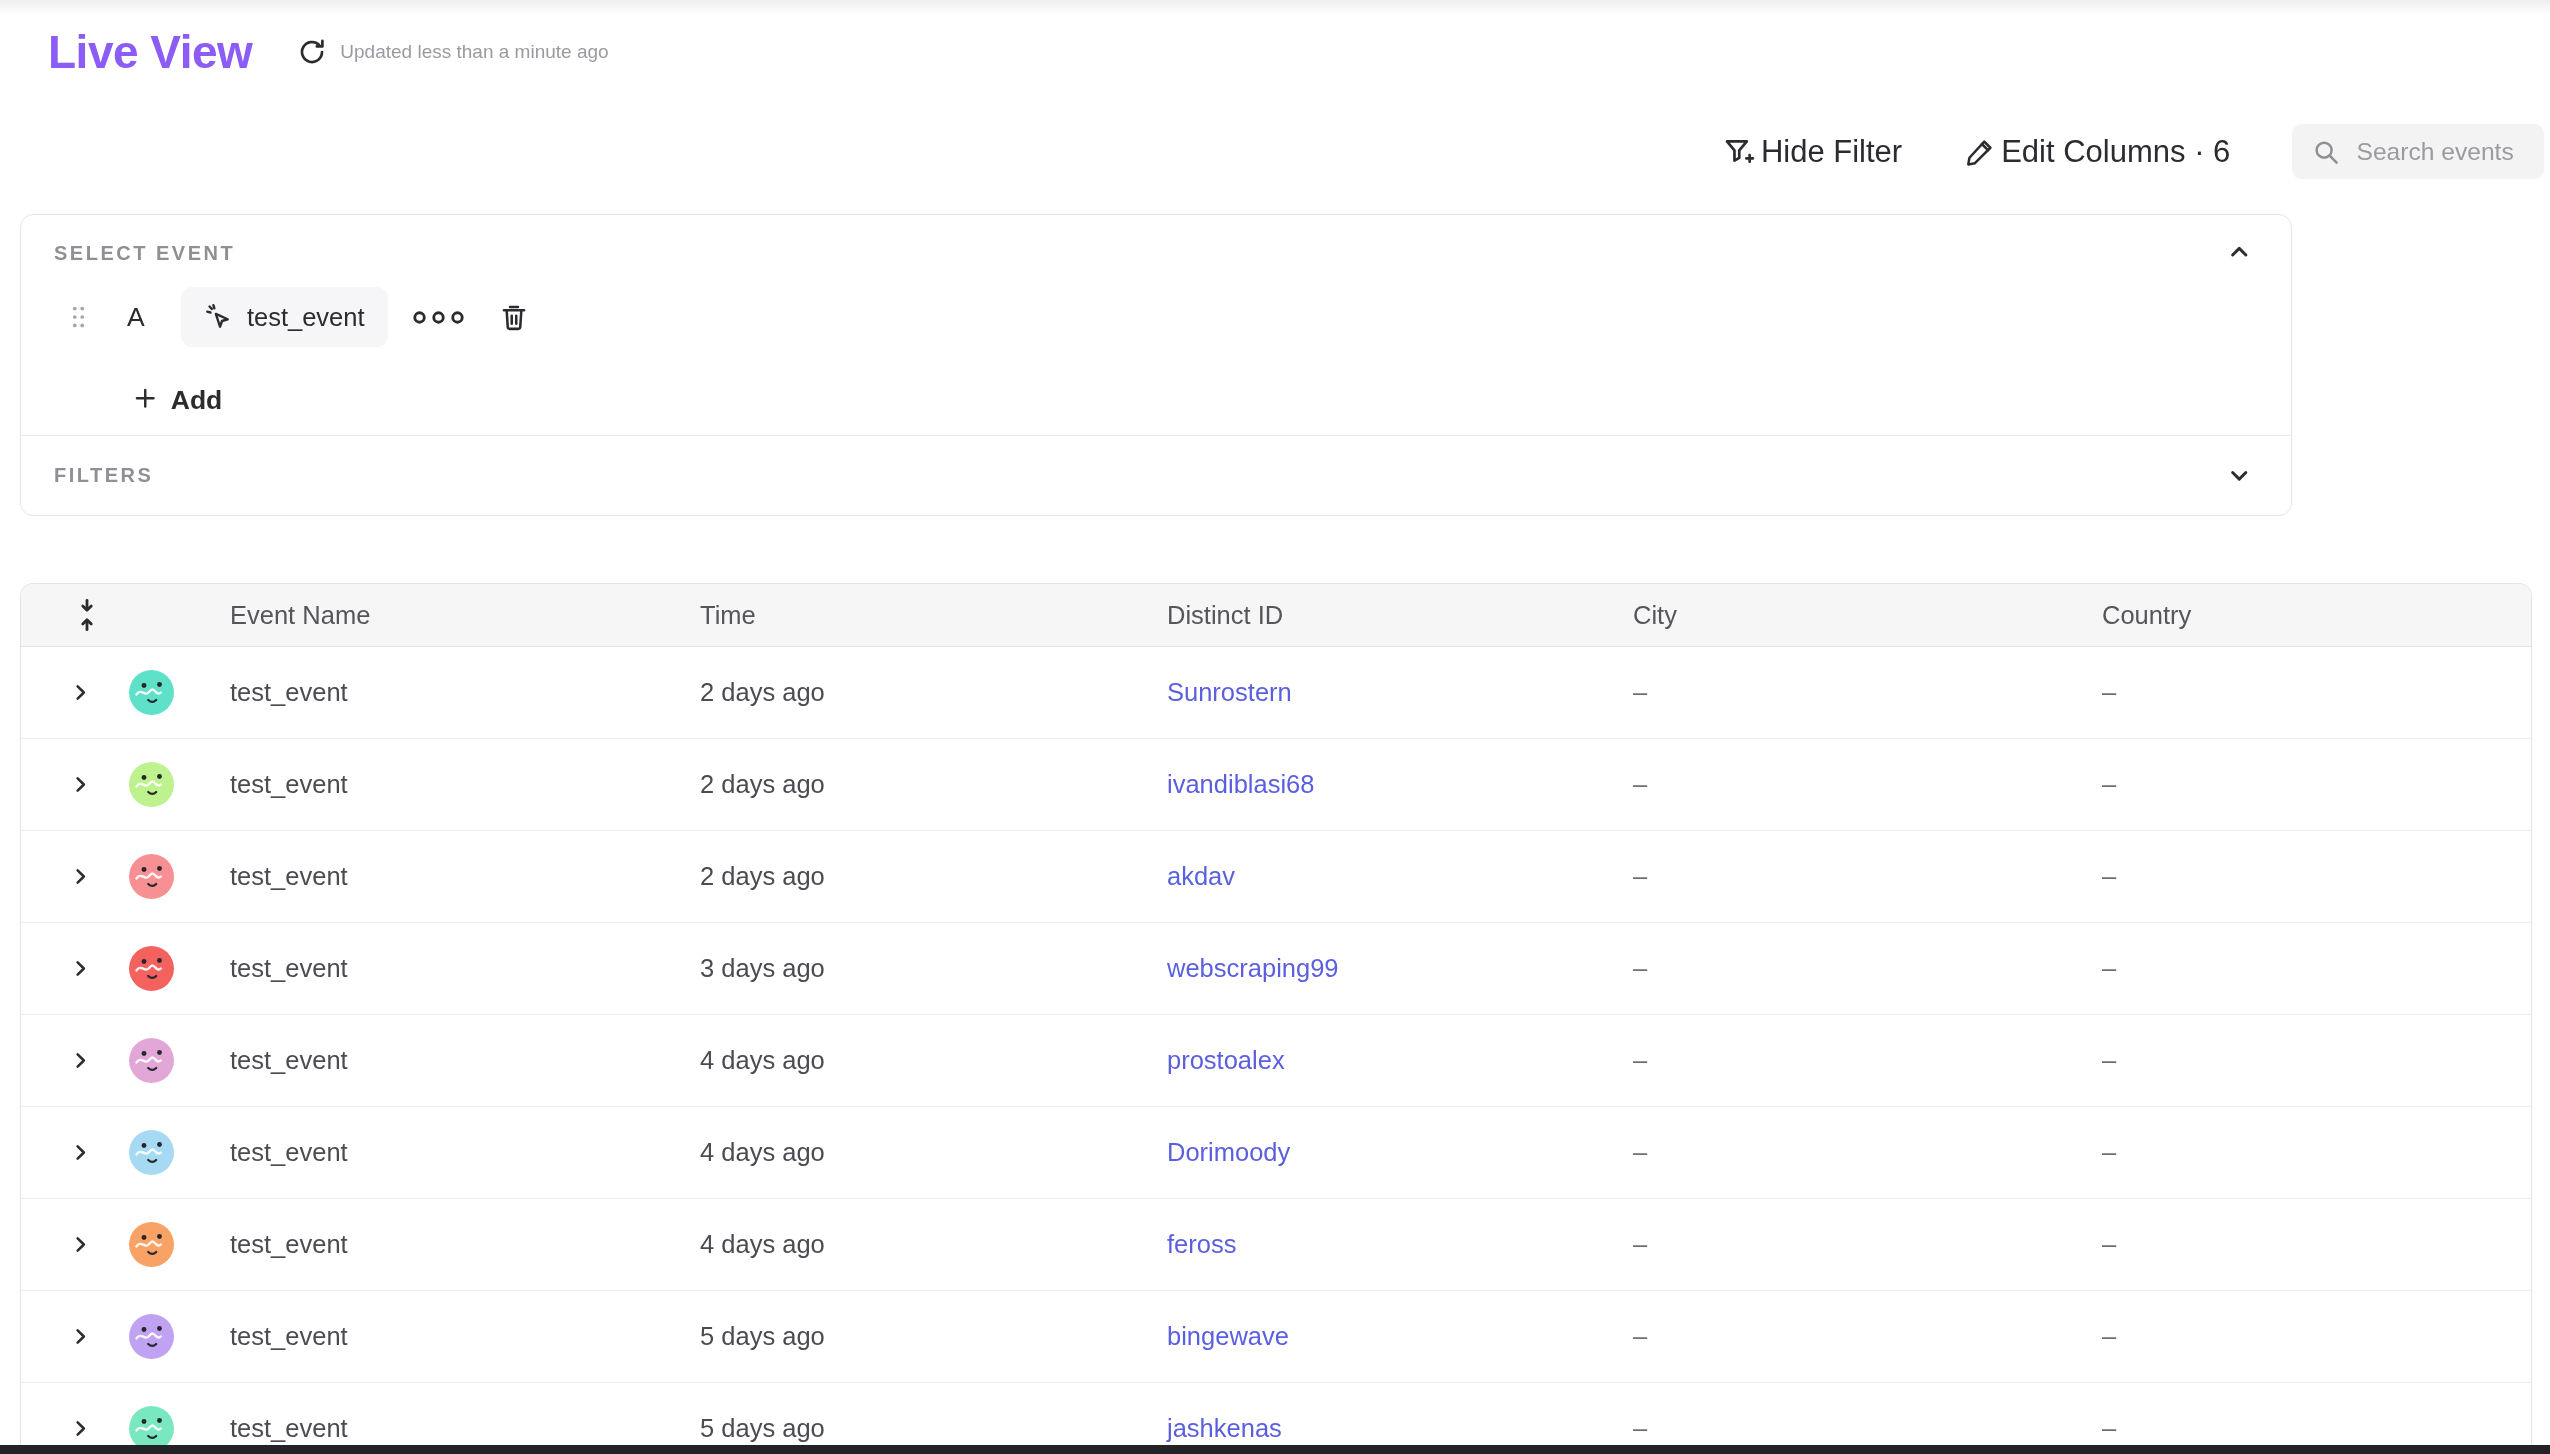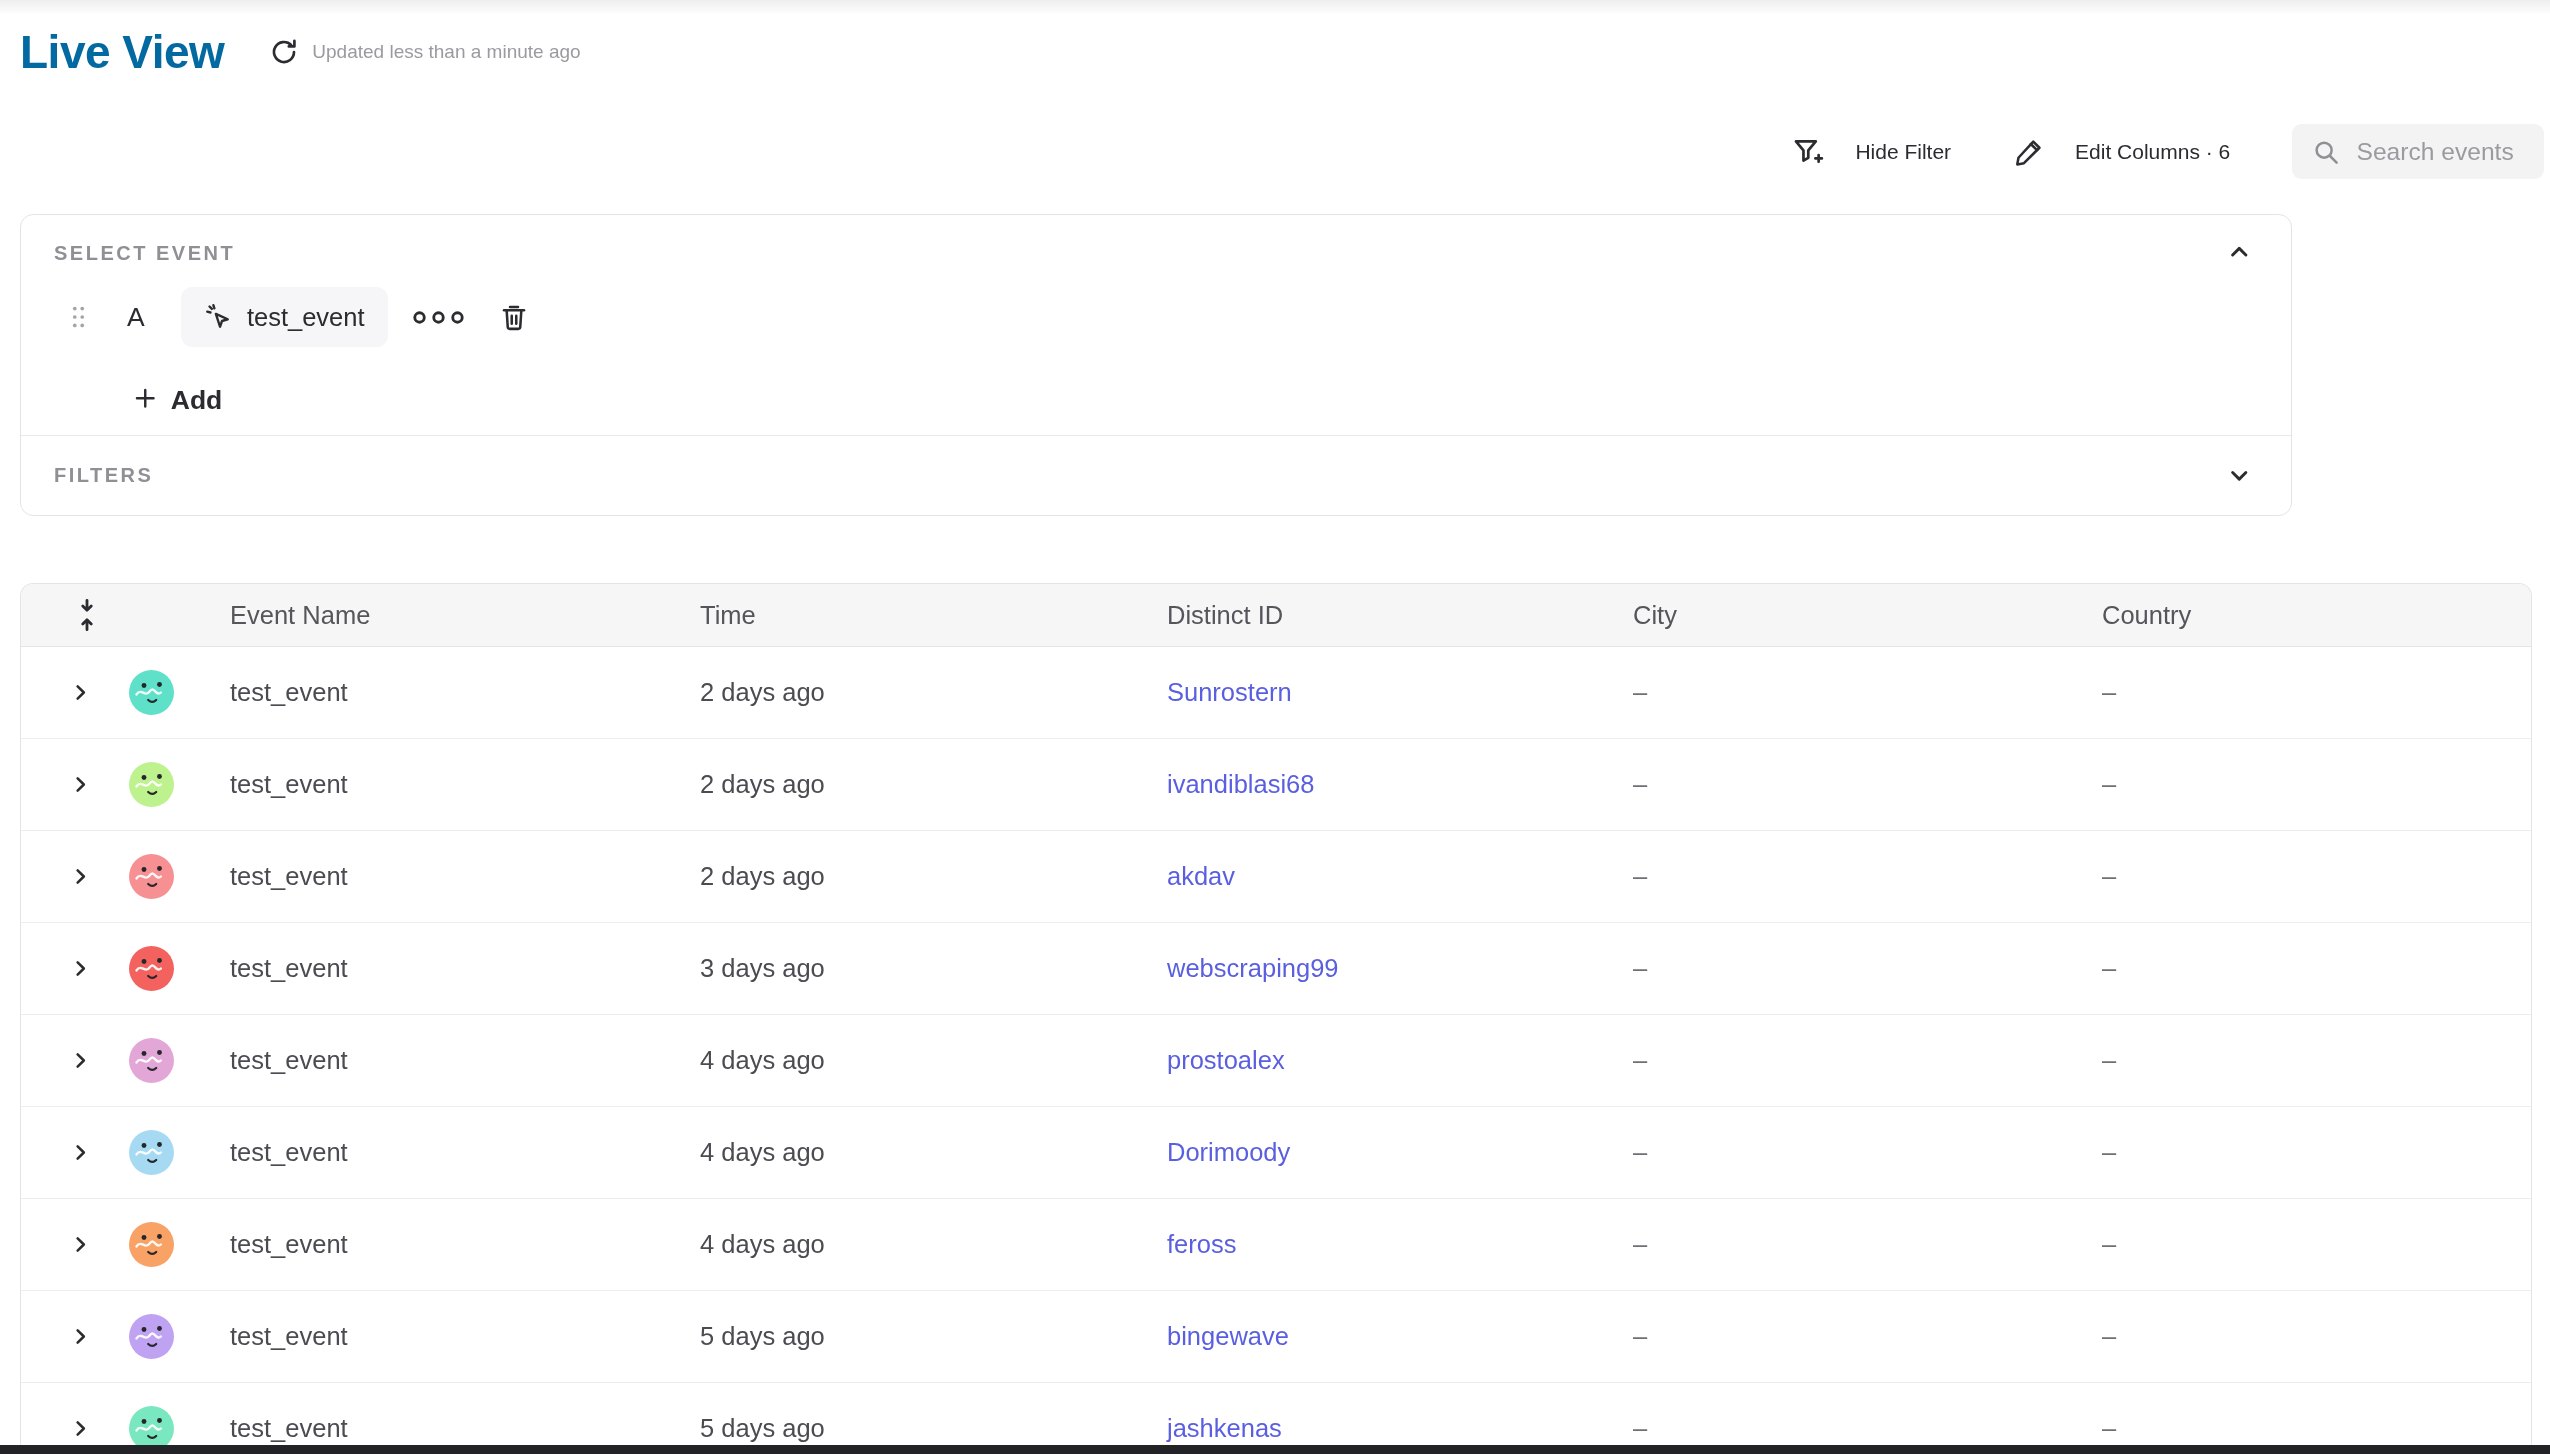--- a/index.html
+++ b/index.html
@@ -5,26 +5,26 @@
   html,body{margin:0;padding:0;}
   body{
     width:2550px;height:1455px;position:relative;overflow:hidden;
     background:#ffffff;color:#2e2e33;
     font-family:"Liberation Sans", sans-serif;
   }
   .top-fade{position:absolute;left:0;top:0;width:100%;height:15px;
     background:linear-gradient(#eeeeef,#ffffff);}
   
   .page-header{position:absolute;left:20px;top:24.6px;display:flex;align-items:center;}
-  .page-title{font-size:46px;font-weight:700;color:#0369a1;letter-spacing:-0.5px;}
+  .page-title{font-size:46px;font-weight:700;color:#8b5cf6;letter-spacing:-0.5px;margin-left:28px;}
   .refresh-btn{margin-left:42px;width:36px;height:36px;display:flex;align-items:center;justify-content:center;cursor:pointer;}
   .updated-text{margin-left:10px;font-size:19px;color:#9a9aa0;}
   
   .toolbar{position:absolute;top:124px;right:5.7px;height:55px;display:flex;align-items:center;gap:62px;}
-  .tool-btn{display:flex;align-items:center;gap:30px;font-size:21px;color:#2b2b30;cursor:pointer;white-space:nowrap;}
+  .tool-btn{display:flex;align-items:center;gap:5px;font-size:31px;color:#2b2b30;cursor:pointer;white-space:nowrap;}
   .search-box{width:252px;height:55px;background:#f3f3f4;border-radius:9.5px;
     display:flex;align-items:center;gap:13.2px;padding-left:19px;box-sizing:border-box;}
   .search-box input{border:none;background:transparent;outline:none;width:184px;
     font-size:24.6px;color:#55555c;font-family:"Liberation Sans", sans-serif;}
   .search-box input::placeholder{color:#9a9aa0;opacity:1;}
   
   .filter-card{position:absolute;left:20px;top:214px;width:2272px;height:302px;box-sizing:border-box;
     border:0.9px solid #e4e4e6;border-radius:13.2px;background:#fff;}
   .se-section{position:relative;height:220px;border-bottom:0.9px solid #e9e9eb;}
   .section-label{font-size:20px;font-weight:700;letter-spacing:2.5px;color:#8f8f95;}

